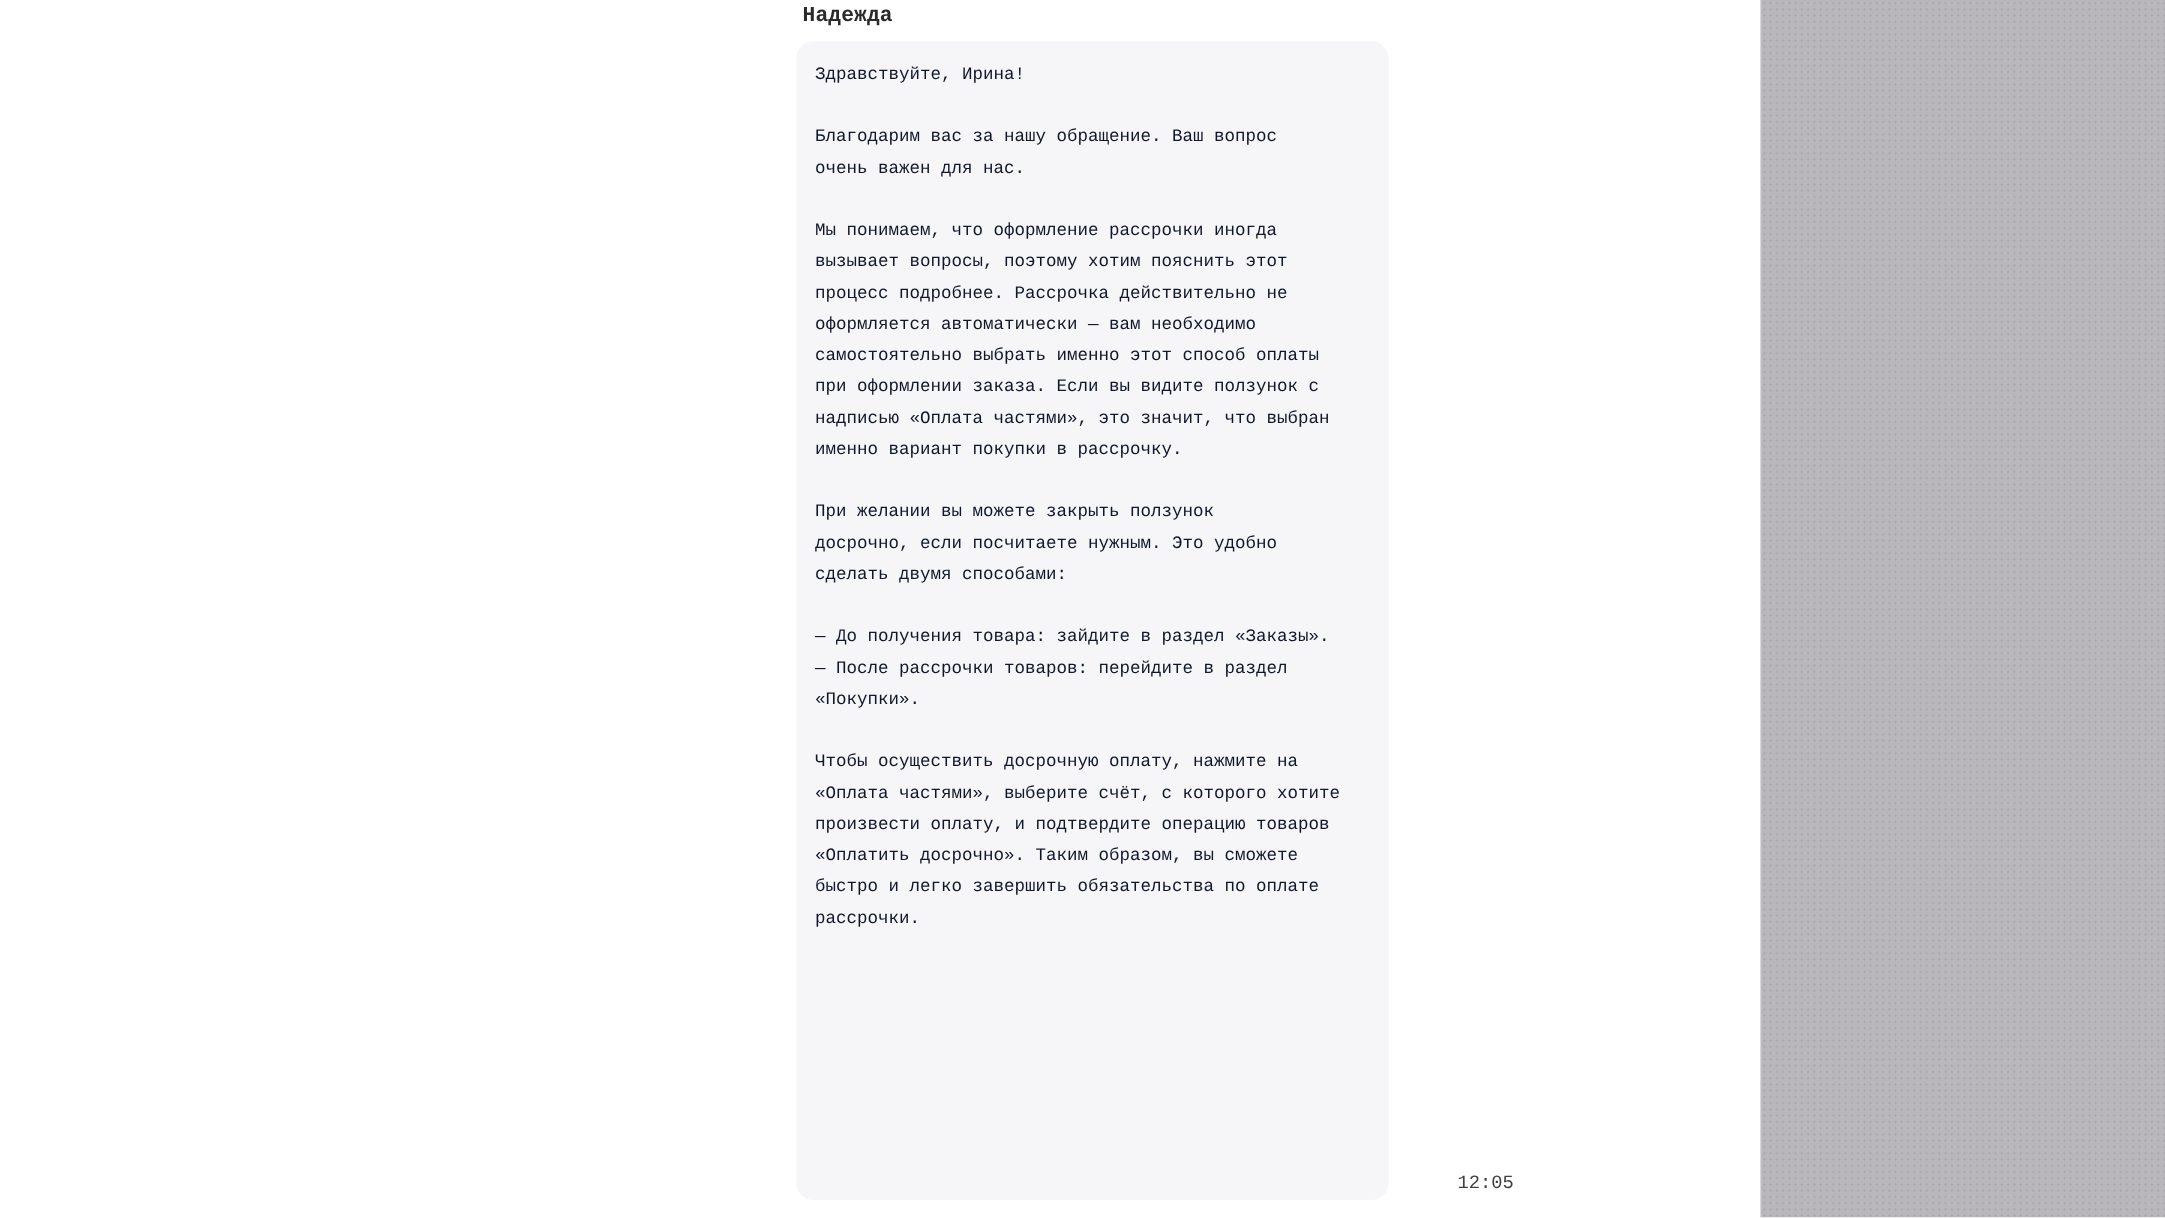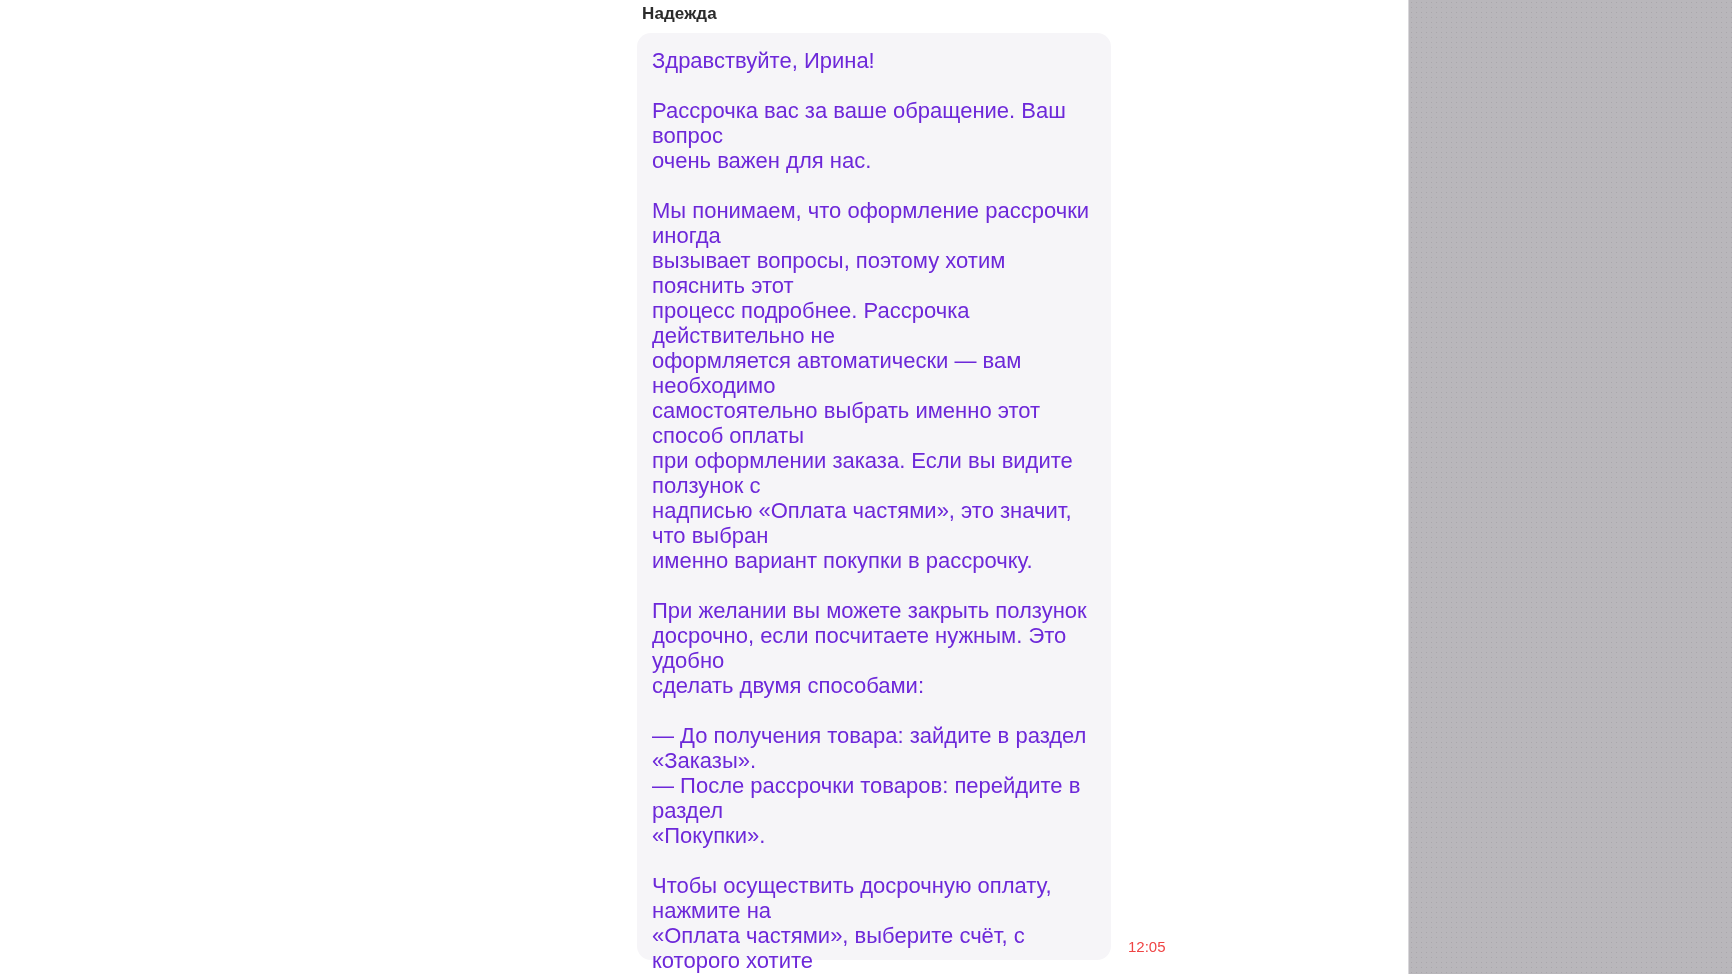--- a/index.html
+++ b/index.html
@@ -5,20 +5,21 @@
     html, body { margin: 0; padding: 0; }
     body {
       width: 1732px; height: 974px; overflow: hidden;
       background: #ffffff; position: relative;
       font-family: "Liberation Sans", "DejaVu Sans", sans-serif;
       color: #333333;
     }
     .chat-area {
       position: absolute; left: 0; top: 0; width: 1460px; height: 974px;
       background: #ffffff;
+      font-family: Liberation Mono, monospace;
     }
     .side-panel {
       position: absolute; left: 1408px; top: 0; width: 324px; height: 974px;
       background-color: #b9b7bb;
       background-image: radial-gradient(circle, #a9a7ab 0.8px, transparent 1px);
       background-size: 5px 5px;
       border-left: 1px solid #d8d7da;
     }
     .sender-name {
       position: absolute; left: 642px; top: 4px;
@@ -27,37 +28,37 @@
     }
     .bubble {
       position: absolute; left: 637px; top: 33px; width: 474px; height: 927px;
       background-color: #f6f5f8;
       border-radius: 14px;
       box-sizing: border-box;
       padding: 15px 14px 0 15px;
     }
     .msg-para {
       margin: 0 0 25px 0;
-      font-size: 22px; line-height: 25px; color: #6d28d9;
+      font-size: 14px; line-height: 25px; color: #0f172a;
       white-space: pre-line;
     }
     .timestamp {
-      position: absolute; left: 1128px; top: 938px;
-      font-size: 15px; color: #ef4444;
+      position: absolute; left: 1166px; top: 938px;
+      font-size: 15px; color: #404040;
     }
   </style>
 </head>
 <body>
 
 <div class="chat-area">
   <div class="sender-name">Надежда</div>
 
   <div class="bubble">
     <p class="msg-para">Здравствуйте, Ирина!</p>
-    <p class="msg-para">Рассрочка вас за ваше обращение. Ваш вопрос
+    <p class="msg-para">Благодарим вас за нашу обращение. Ваш вопрос
 очень важен для нас.</p>
     <p class="msg-para">Мы понимаем, что оформление рассрочки иногда
 вызывает вопросы, поэтому хотим пояснить этот
 процесс подробнее. Рассрочка действительно не
 оформляется автоматически — вам необходимо
 самостоятельно выбрать именно этот способ оплаты
 при оформлении заказа. Если вы видите ползунок с
 надписью «Оплата частями», это значит, что выбран
 именно вариант покупки в рассрочку.</p>
     <p class="msg-para">При желании вы можете закрыть ползунок

